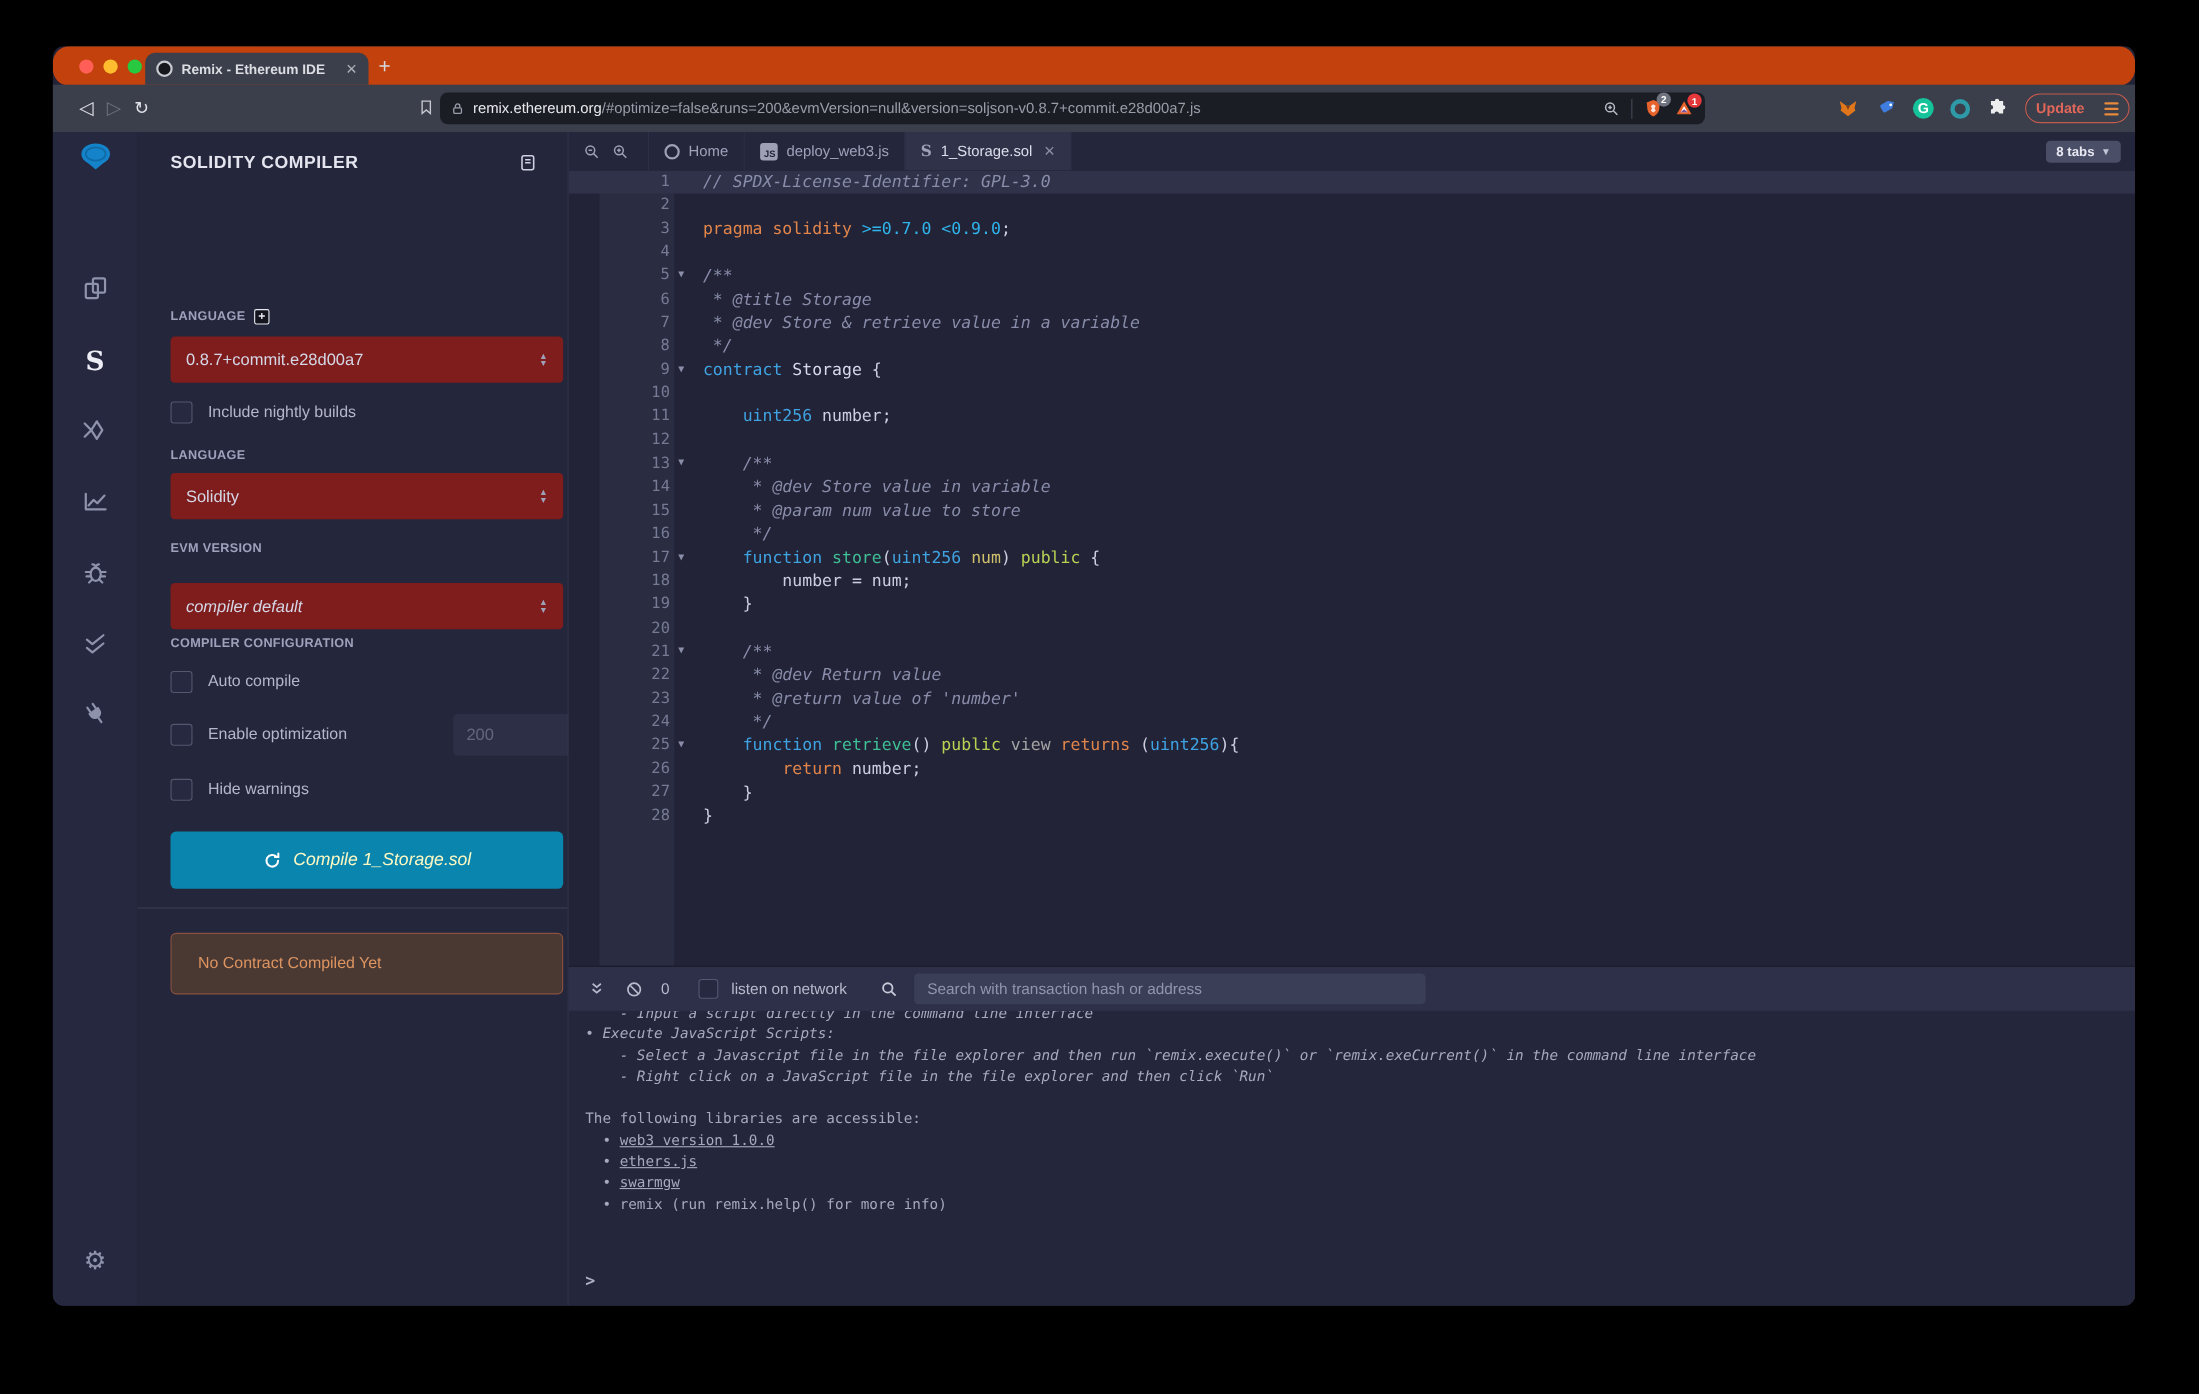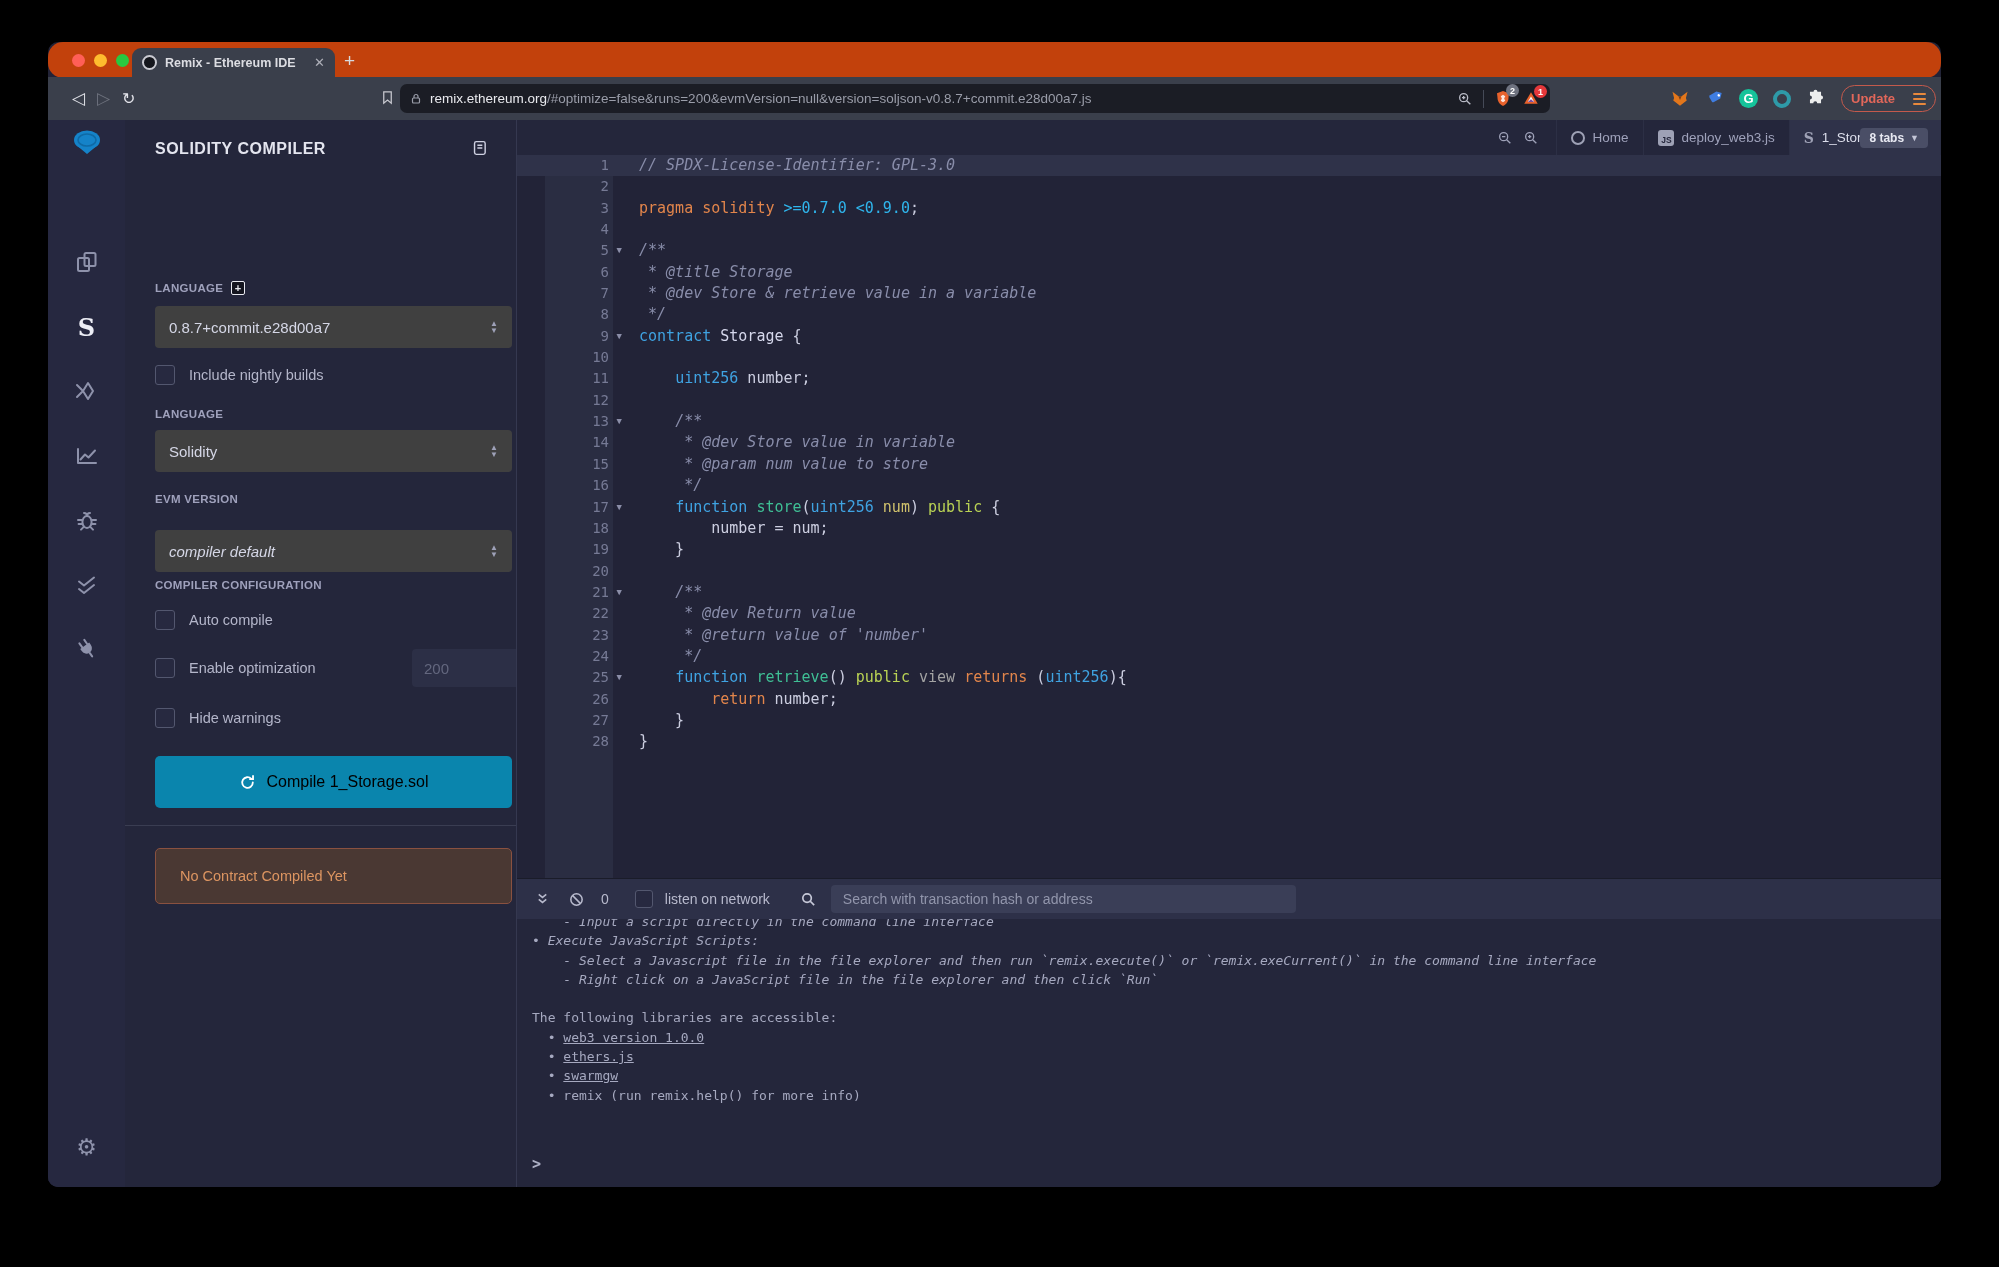--- a/index.html
+++ b/index.html
@@ -67,45 +67,45 @@
   
   .sidepanel { position:absolute; left:77px; top:0; width:391px; bottom:0; background:#24263b; }
   .sp-title { position:absolute; left:30px; top:20px; color:#e4e5ef; font-size:16px;
               font-weight:700; letter-spacing:.5px; }
   .sp-doc { position:absolute; right:28px; top:18px; }
   .sp-label { position:absolute; left:30px; color:#9fa1bc; font-size:11.5px; font-weight:700;
               letter-spacing:.3px; display:flex; align-items:center; gap:8px; }
   .addsq { width:14px; height:14px; border:1.5px solid #e8e9f0; border-radius:2px; color:#e8e9f0;
            font-size:11px; line-height:11px; display:flex; align-items:center; justify-content:center;
            font-weight:700; background:#14151f; }
-  .select { position:absolute; left:30px; width:357px; height:42px; background:#404040;
+  .select { position:absolute; left:30px; width:357px; height:42px; background:#7f1d1d;
             border-radius:4px; display:flex; align-items:center; padding:0 14px;
             color:#d5d7e6; font-size:15px; }
   .stepper { margin-left:auto; display:flex; flex-direction:column; color:#9ea1b8;
              font-size:8px; line-height:7px; text-align:center; }
   .chk-row { position:absolute; left:30px; display:flex; align-items:center; gap:14px; }
   .chk { width:20px; height:20px; border:1px solid #53576f; border-radius:3px; background:#272940; }
   .chk-lbl { color:#b4b6ca; font-size:14.5px; }
   .optin { position:absolute; left:257px; top:-9px; width:128px; height:38px; background:#2c2f46;
            border-radius:4px; display:flex; align-items:center; padding:0 12px; }
   .optin input { background:transparent; border:none; outline:none; color:#63677e; font-size:15px;
                  width:70px; font-family:"Liberation Sans", sans-serif; }
   .compile-btn { position:absolute; left:30px; top:636px; width:357px; height:52px; background:#0a85ad;
-                 border:none; border-radius:5px; color:#000000; font-size:16px; display:flex;
+                 border:none; border-radius:5px; color:#fef9c3; font-size:16px; display:flex;
                  align-items:center; justify-content:center; gap:11px; cursor:pointer;
-                 font-family:"Liberation Sans", sans-serif; }
+                 font-family:"Liberation Sans", sans-serif;font-style:italic; }
   .sp-divider { position:absolute; left:0; top:705px; width:391px; height:1px; background:#3a3d52; }
   .alert { position:absolute; left:30px; top:728px; width:357px; height:56px; background:#4a3833;
            border:1px solid #8a5140; border-radius:5px; display:flex; align-items:center;
            padding:0 24px; color:#dd9561; font-size:14.5px; }
 
   
   .main { position:absolute; left:468px; top:0; right:0; bottom:0; border-left:1px solid #353850; }
   .etabbar { position:absolute; left:0; top:0; right:0; height:35px; background:#24263b;
-             display:flex; align-items:center;justify-content:flex-end; }
+             display:flex; align-items:center; }
   .ezoom { width:26px; display:flex; justify-content:center; }
   .etab { height:35px; display:flex; align-items:center; gap:8px; padding:0 14px;
           color:#9fa2bb; font-size:13.5px; border-right:1px solid #2c2f45; }
   .etab.first { margin-left:12px; border-left:1px solid #2c2f45; }
   .etab.active { background:#2f3249; color:#dcdeeb; }
   .jsbadge { width:16px; height:16px; background:#9ea1b5; color:#24263b; border-radius:3px;
              font-size:8.5px; font-weight:700; display:flex; align-items:end; justify-content:end;
              padding:1px 2px; }
   .soltab-icon { color:#9ea1b5; font-weight:700; font-size:14px; font-family:"DejaVu Serif", serif; }
   .remix-mini { width:14px; height:14px; border-radius:50%; border:2px solid #9ea1b5; }

